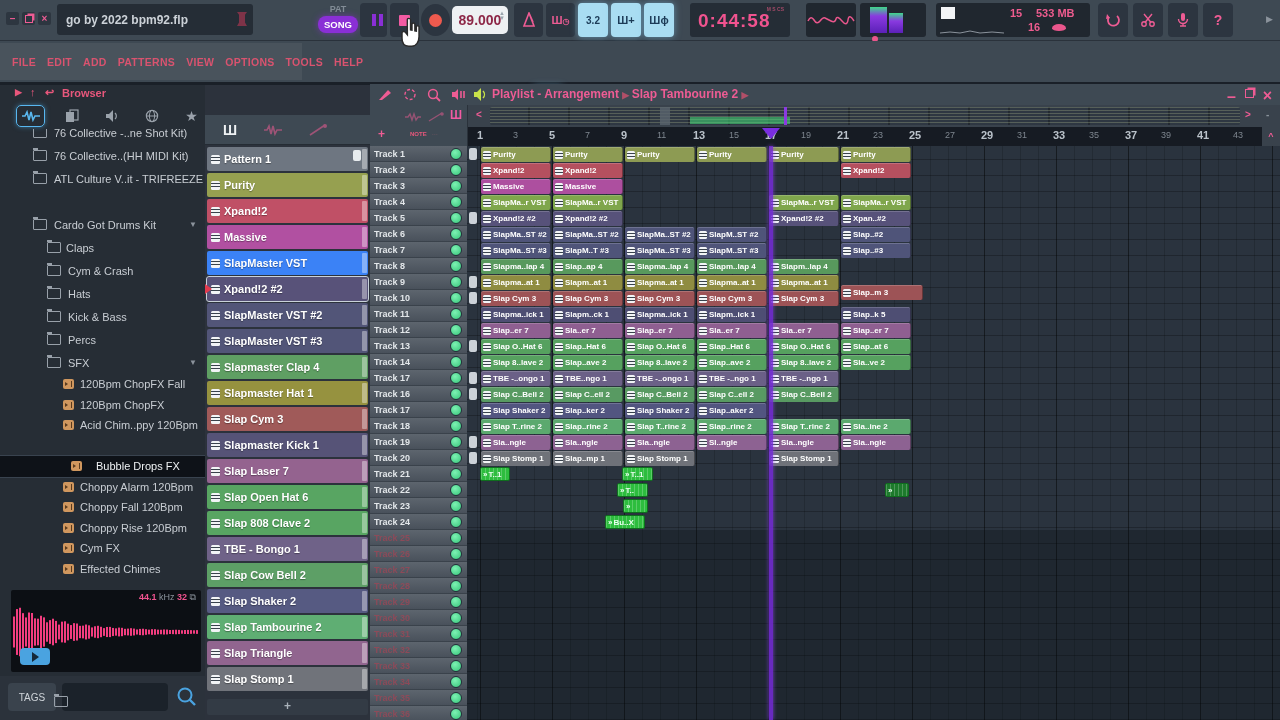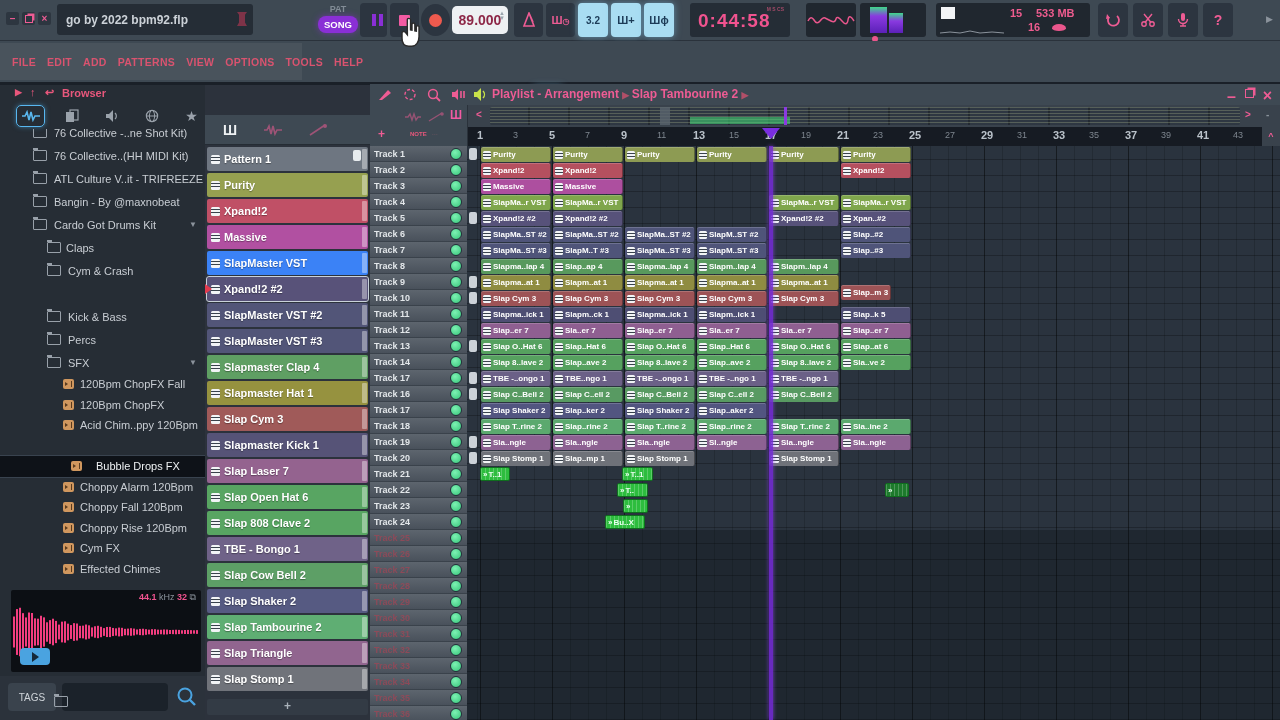--- a/index.html
+++ b/index.html
@@ -393,36 +393,36 @@
              <span style="margin-left:7px">76 Collective -..ne Shot Kit)</span>
         </div>
         <div class="brow" style="top:15px;height:23px">
           <span class="ficon" style="margin-left:33px"></span>
              <span style="margin-left:7px">76 Collective..(HH MIDI Kit)</span>
         </div>
         <div class="brow" style="top:38px;height:23px">
           <span class="ficon" style="margin-left:33px"></span>
              <span style="margin-left:7px">ATL Culture V..it - TRIFREEZE</span>
         </div>
-        <div class="brow" style="top:61px;height:23px">
-          <span class="ficon" style="margin-left:33px"></span>
-             <span style="margin-left:7px">Bangin - By @maxnobeat</span>
-        </div>
         <div class="brow" style="top:84px;height:23px">
           <span class="ficon" style="margin-left:33px"></span>
              <span style="margin-left:7px">Cardo Got Drums Kit</span>
           <span class="caret">▼</span>
         </div>
         <div class="brow" style="top:107px;height:23px">
           <span class="ficon" style="margin-left:47px"></span>
              <span style="margin-left:5px">Claps</span>
         </div>
         <div class="brow" style="top:130px;height:23px">
           <span class="ficon" style="margin-left:47px"></span>
              <span style="margin-left:7px">Cym &amp; Crash</span>
+        </div>
+        <div class="brow" style="top:153px;height:23px">
+          <span class="ficon" style="margin-left:47px"></span>
+             <span style="margin-left:7px">Hats</span>
         </div>
         <div class="brow" style="top:176px;height:23px">
           <span class="ficon" style="margin-left:47px"></span>
              <span style="margin-left:7px">Kick &amp; Bass</span>
         </div>
         <div class="brow" style="top:199px;height:23px">
           <span class="ficon" style="margin-left:47px"></span>
              <span style="margin-left:7px">Percs</span>
         </div>
         <div class="brow" style="top:222px;height:23px">
@@ -1090,21 +1090,21 @@
           <span>Slap Cym 3</span>
         </div>
         <div class="clip" style="left:327px;top:207px;width:70px;background:#9d5356">
                 <i class="ci"></i>
           <span>Slap Cym 3</span>
         </div>
         <div class="clip" style="left:399px;top:207px;width:70px;background:#9d5356">
                 <i class="ci"></i>
           <span>Slap Cym 3</span>
         </div>
-        <div class="clip" style="left:471px;top:201px;width:50px;background:#9d5356">
+        <div class="clip" style="left:471px;top:201px;width:82px;background:#9d5356">
                 <i class="ci"></i>
           <span>Slap..m 3</span>
         </div>
         <div class="clip" style="left:111px;top:223px;width:70px;background:#4e4e73">
                 <i class="ci"></i>
           <span>Slapma..ick 1</span>
         </div>
         <div class="clip" style="left:183px;top:223px;width:70px;background:#4e4e73">
                 <i class="ci"></i>
           <span>Slapm..ck 1</span>

